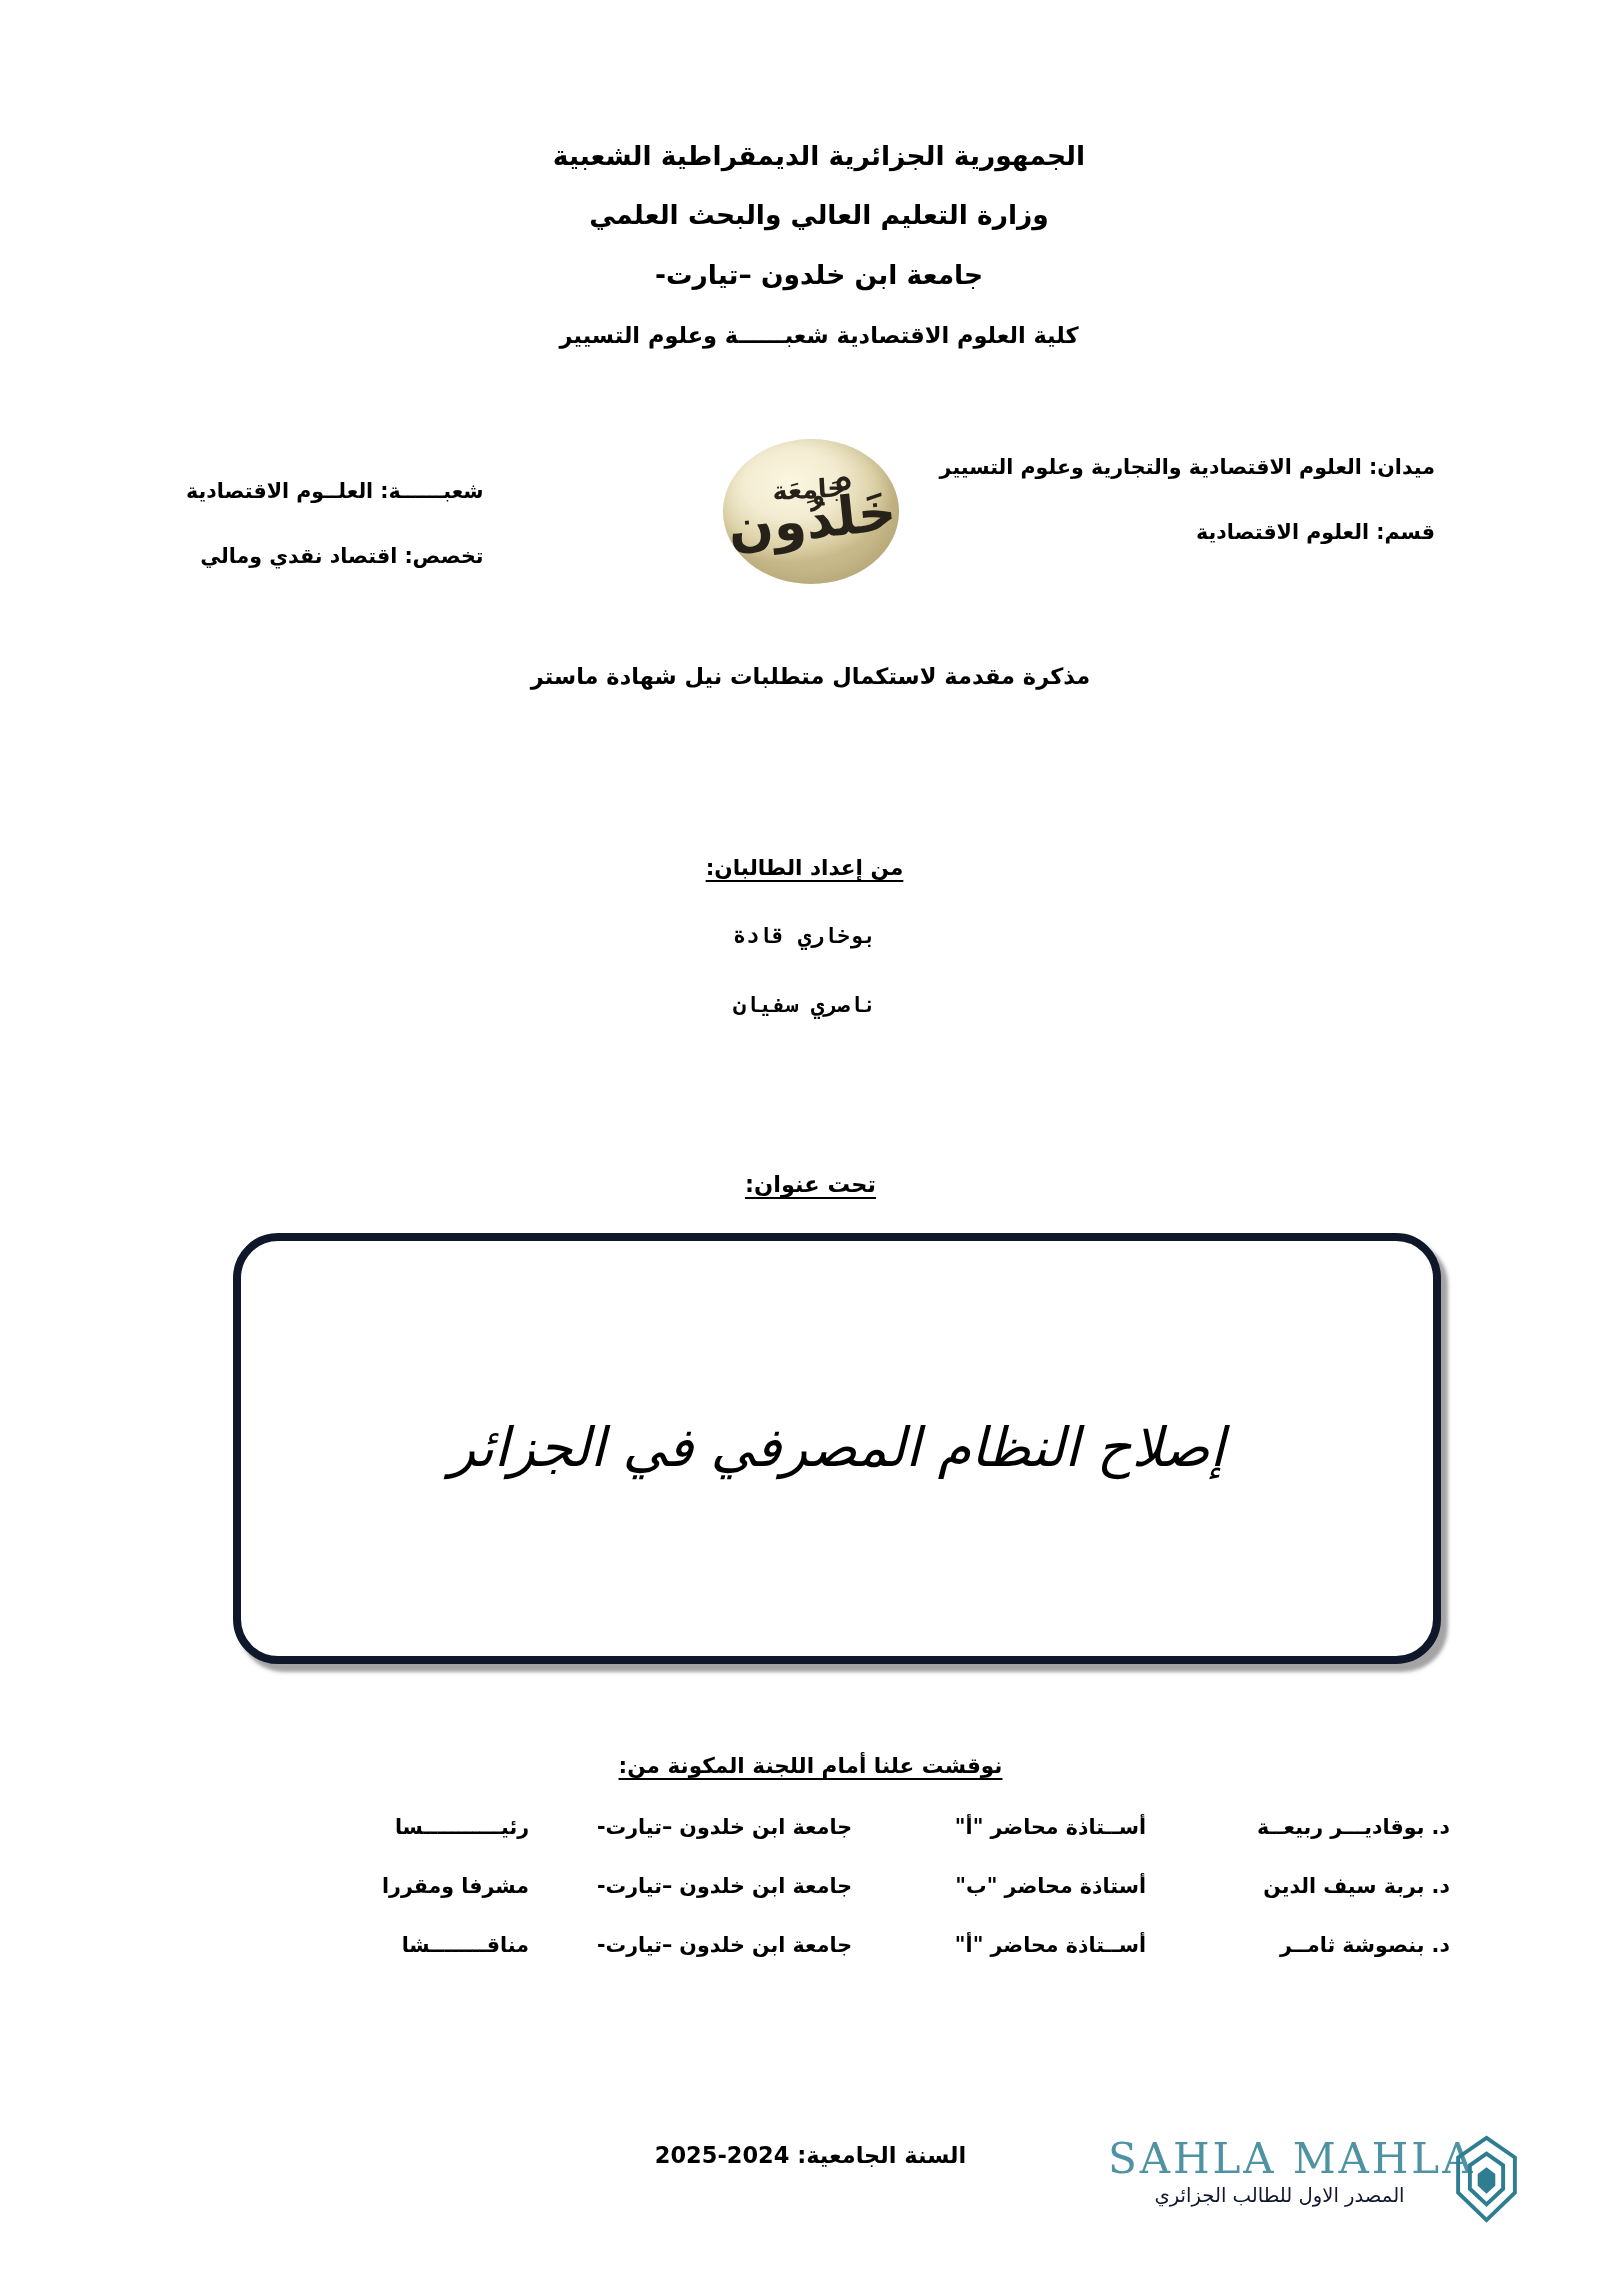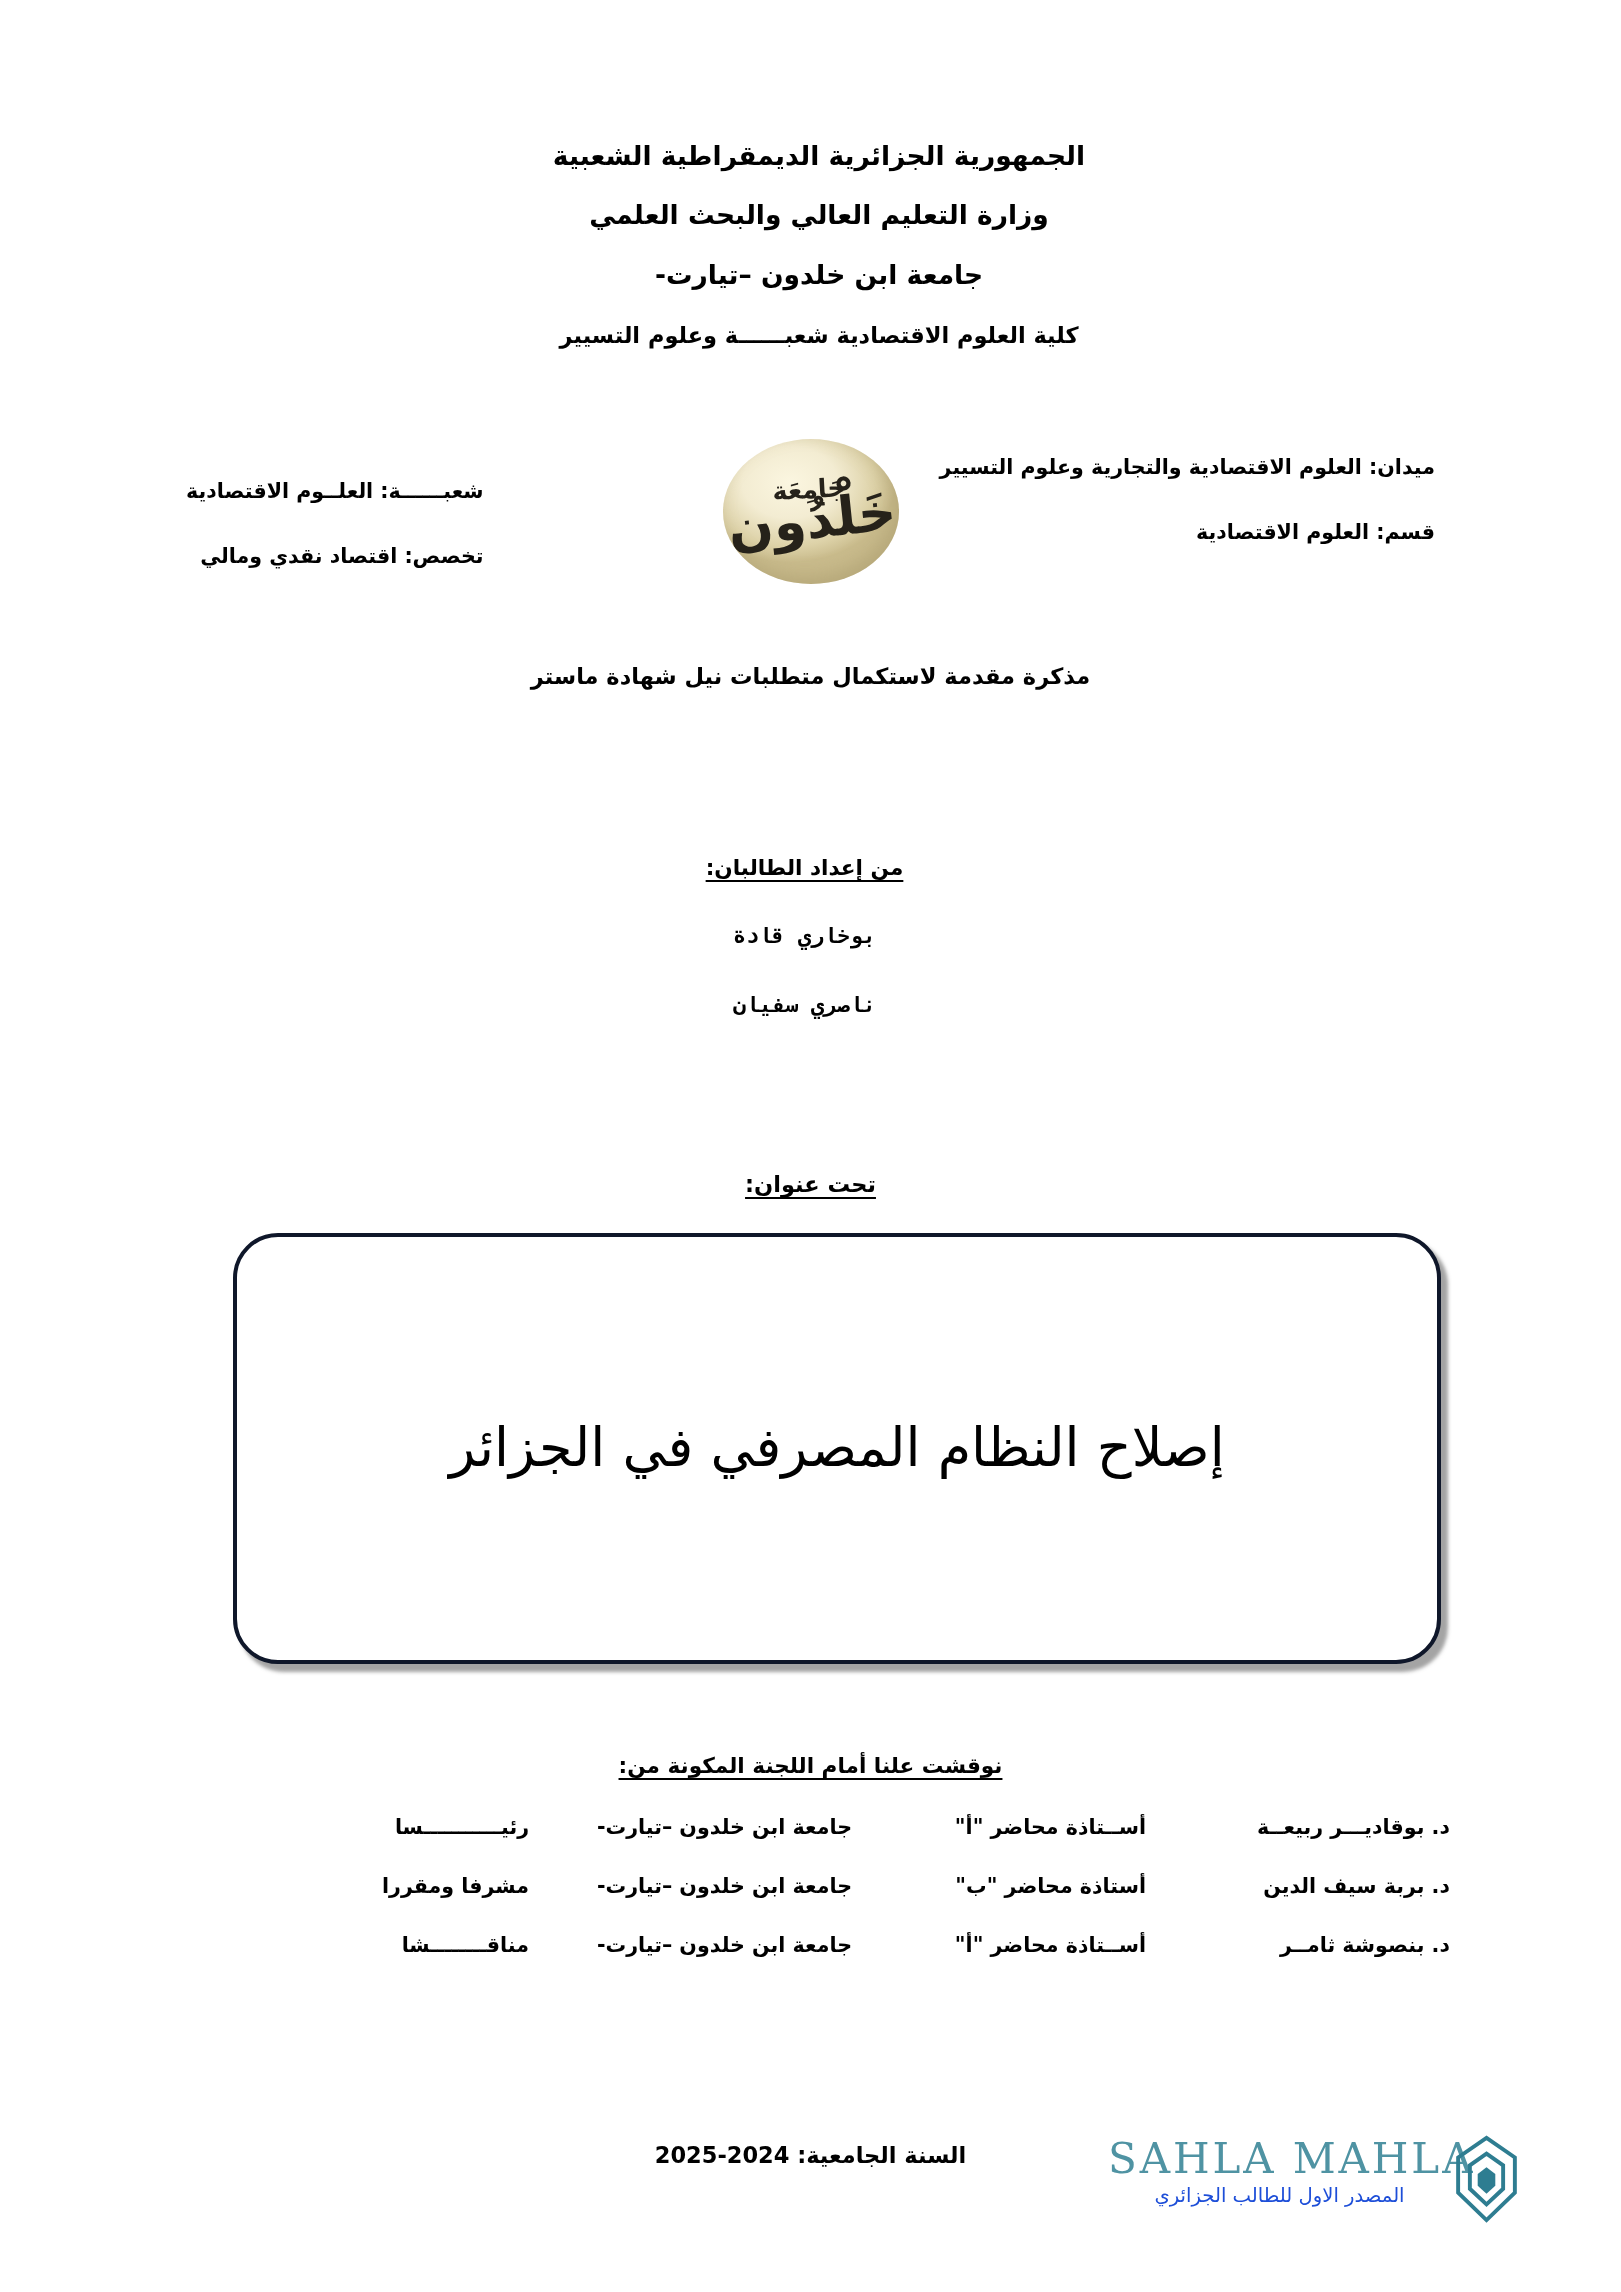--- a/index.html
+++ b/index.html
@@ -164,29 +164,30 @@
     direction: rtl;
   }
 
   
   .title-box {
     position: absolute;
     top: 1233px;
     left: 233px;
     width: 1208px;
     height: 431px;
-    border: 4px solid #0f172a;
+    border: 8px solid #0f172a;
     border-radius: 45px;
     background: #ffffff;
     box-shadow: 6.9px 7.8px 3.9px rgba(90,90,90,0.55);
     display: flex;
     flex-direction: column;
     align-items: center;
     justify-content: center;
     direction: rtl;
+    font-style: italic;
   }
   .title-line {
     font-size: 54px;
     font-weight: normal;
     line-height: 1.15;
     text-align: center;
     font-family: "DejaVu Sans", "Liberation Sans", sans-serif;
   }
   .title-line.two { margin-top: 57px; }
 
@@ -254,21 +255,21 @@
     font-family: "DejaVu Serif", "Liberation Serif", serif;
     font-size: 42px;
     letter-spacing: 2.9px;
     color: #4f93a3;
     line-height: 1;
     white-space: nowrap;
   }
   .wm-sub {
     font-family: "DejaVu Sans", sans-serif;
     font-size: 19.6px;
-    color: #1d4ed8;
+    color: #0f172a;
     direction: rtl;
     margin-top: 3.9px;
     white-space: nowrap;
   }
   .wm-mark {
     position: absolute;
     right: 5.9px;
     top: 2px;
     width: 73px;
     height: 90px;

